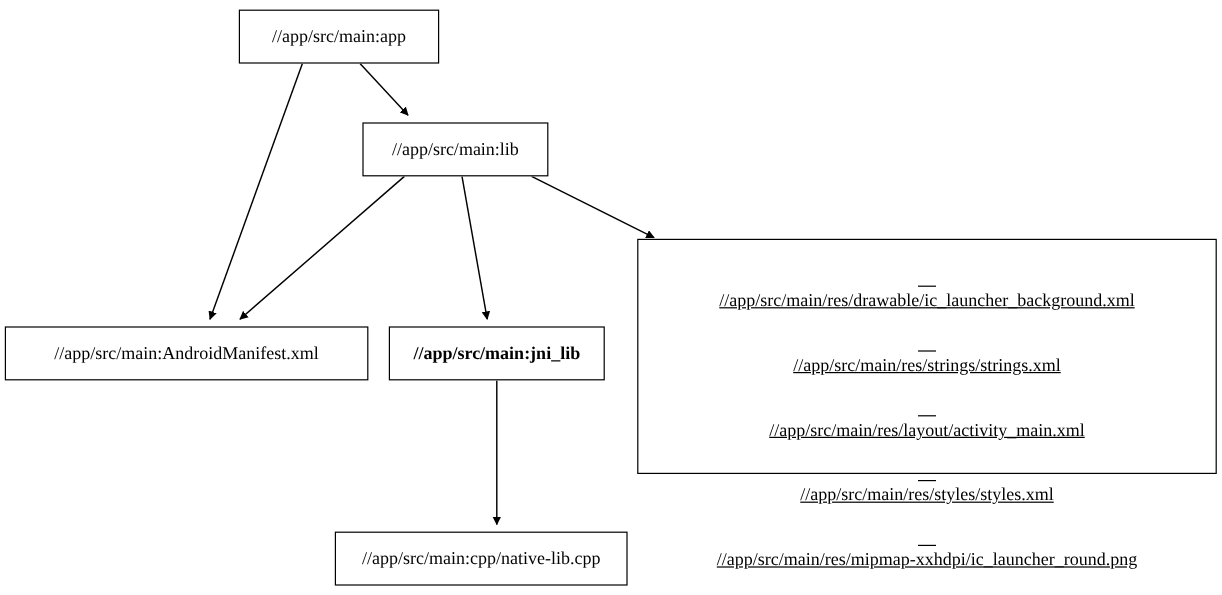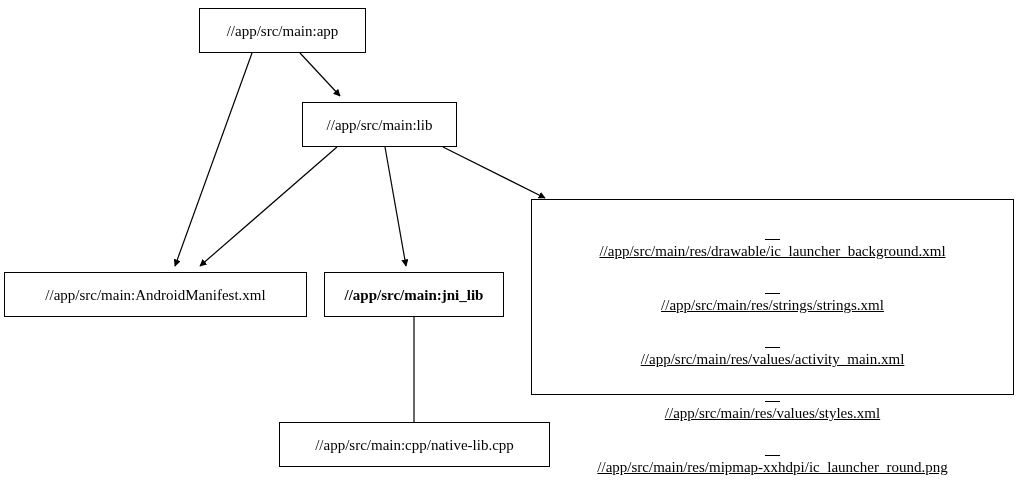--- a/index.html
+++ b/index.html
@@ -98,27 +98,27 @@
     <span>//app/src/main:AndroidManifest.xml</span>
   </div>
 
   <div class="node" style="left:324px; top:272px; width:180px; height:45px;font-weight:bold;">
     <span>//app/src/main:jni_lib</span>
   </div>
 
   <div class="node multiline" style="left:531px; top:199px; width:483px; height:196px;text-decoration:underline;">
     <span class="line">//app/src/main/res/drawable/ic_launcher_background.xml</span>
     <span class="line">//app/src/main/res/strings/strings.xml</span>
-    <span class="line">//app/src/main/res/values/activity_main.xml</span>
-    <span class="line">//app/src/main/res/values/styles.xml</span>
+    <span class="line">//app/src/main/res/layout/activity_main.xml</span>
+    <span class="line">//app/src/main/res/styles/styles.xml</span>
     <span class="line">//app/src/main/res/mipmap-xxhdpi/ic_launcher_round.png</span>
     
     
     
     
     
   </div>
 
-  <div class="node" style="left:279px; top:422px; width:271px; height:45px;">
+  <div class="node" style="left:279px; top:443px; width:244px; height:45px;">
     <span>//app/src/main:cpp/native-lib.cpp</span>
   </div>
 
 </div>
 
 </body></html>

